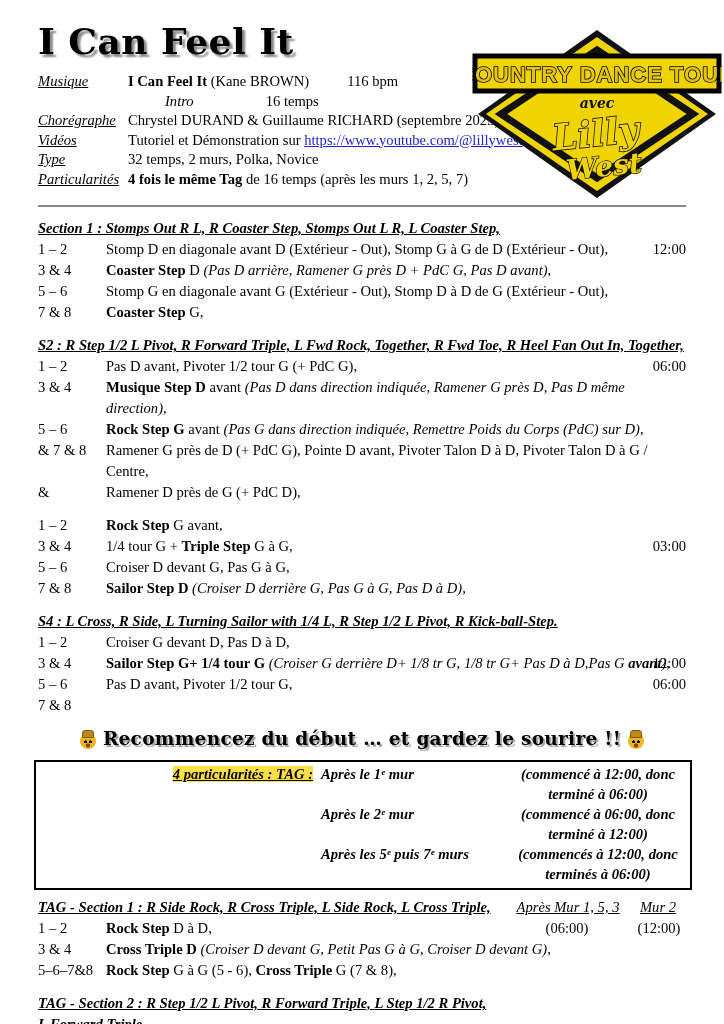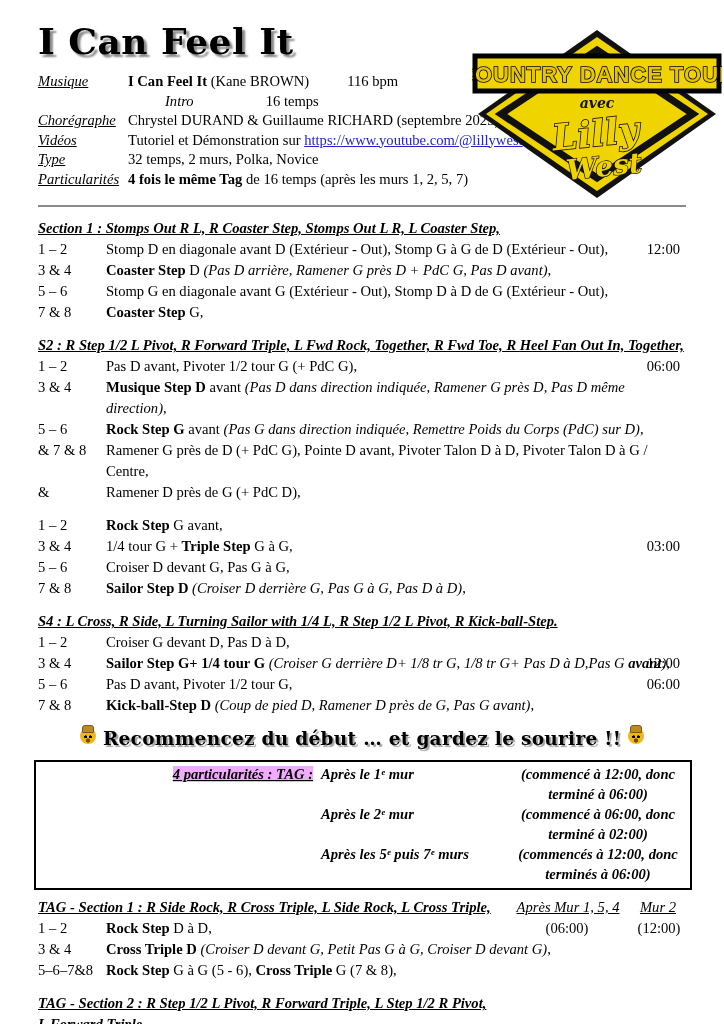--- a/index.html
+++ b/index.html
@@ -29,36 +29,36 @@
   .sp72{display:inline-block;width:72px;}
 
   .toprule{border:none;border-top:2px solid #8a8a8a;margin:15px 0 11px 0;}
 
   
   .section{margin-bottom:12px;}
   .sec-head{font-weight:bold;font-style:italic;text-decoration:underline;line-height:21px;}
   .row{display:flex;position:relative;line-height:21px;}
   .beat{width:68px;flex-shrink:0;}
   .desc{flex:1;}
-  .clock{position:absolute;right:6px;top:0;}
-
-  
-  .restart{display:flex;align-items:flex-start;justify-content:center;gap:7px;margin:8px 0 11px 0;}
+  .clock{position:absolute;right:0;top:0;}
+
+  
+  .restart{display:flex;align-items:flex-end;justify-content:center;gap:7px;margin:8px 0 11px 0;}
   .restart-text{font-family:"DejaVu Serif",serif;font-weight:bold;font-size:18.5px;letter-spacing:.3px;text-shadow:2px 2px 1px rgba(70,70,70,.5);}
   .cowboy{width:16px;height:16px;border-radius:50%;position:relative;flex-shrink:0;
     background:radial-gradient(circle at 35% 55%,#000 1.2px,transparent 1.7px),
                radial-gradient(circle at 65% 55%,#000 1.2px,transparent 1.7px),
                radial-gradient(circle at 50% 78%,#7a4b00 1.8px,transparent 2.4px),#f0b41e;}
   .cowboy::before{content:"";position:absolute;top:-3px;left:2px;right:2px;height:6px;background:#bd8a1f;border:1px solid #7a5a10;border-radius:3px 3px 1px 1px;}
 
   
   .tag-box{border:2px solid #000;margin:0 -6px 7px -4px;padding:2px 5px 4px 5px;}
   .tag-row{display:flex;line-height:20px;font-weight:bold;font-style:italic;}
   .tag-cell-label{width:272px;flex-shrink:0;text-align:right;padding-right:8px;}
-  .tag-label{text-decoration:underline;background:#f0abfc;}
+  .tag-label{text-decoration:underline;background:#fde047;}
   .tag-mur{width:190px;flex-shrink:0;}
   .tag-info{flex:1;text-align:center;}
 
   
   .tag-section{margin-bottom:12px;}
   .head-row{display:flex;position:relative;line-height:21px;}
   .head-row .sec-head{flex:1;padding-right:190px;}
   .colh{font-style:italic;text-decoration:underline;position:absolute;top:0;text-align:center;}
   .col1{position:absolute;right:56px;width:126px;text-align:center;top:0;}
   .col2{position:absolute;right:0;width:54px;text-align:center;top:0;}
@@ -189,52 +189,51 @@
       <span class="desc"><span class="b">Sailor Step G+ 1/4 tour G</span><span> </span><span class="i">(Croiser G derrière D+ 1/8 tr G, 1/8 tr G+ Pas D à D,Pas G </span><span class="bi">avant</span><span class="i">)</span><span>,</span></span>
       <span class="clock">12:00</span>
     </div>
     <div class="row">
       <span class="beat">5 – 6</span>
       <span class="desc"><span>Pas D avant, Pivoter 1/2 tour G,</span></span>
       <span class="clock">06:00</span>
     </div>
     <div class="row">
       <span class="beat">7 &amp; 8</span>
-      <span class="desc"><span class="b">Kick-ball-Step D</span><span> </span><span class="i">(Coup de pied D, Ramener D près de G, Pas G avant)</span><span>,</span></span>
     </div>
   </div>
 
   <div class="restart">
     <span class="cowboy"></span>
     <span class="restart-text">Recommencez du début … et gardez le sourire !!</span>
     <span class="cowboy"></span>
   </div>
 
   <div class="tag-box">
     <div class="tag-row">
       <span class="tag-cell-label"><span class="tag-label">4 particularités : TAG :</span></span>
       <span class="tag-mur">Après le 1ᵉ mur</span>
       <span class="tag-info">(commencé à 12:00, donc terminé à 06:00)</span>
     </div>
     <div class="tag-row">
       <span class="tag-cell-label"></span>
       <span class="tag-mur">Après le 2ᵉ mur</span>
-      <span class="tag-info">(commencé à 06:00, donc terminé à 02:00)</span>
+      <span class="tag-info">(commencé à 06:00, donc terminé à 12:00)</span>
     </div>
     <div class="tag-row">
       <span class="tag-cell-label"></span>
       <span class="tag-mur">Après les 5ᵉ puis 7ᵉ murs</span>
       <span class="tag-info">(commencés à 12:00, donc terminés à 06:00)</span>
     </div>
   </div>
 
   <div class="tag-section">
     <div class="head-row">
       <span class="sec-head">TAG - Section 1 : R Side Rock, R Cross Triple, L Side Rock, L Cross Triple,</span>
-      <span class="colh col1">Après Mur 1, 5, 4</span>
+      <span class="colh col1">Après Mur 1, 5, 3</span>
       <span class="colh col2">Mur 2</span>
     </div>
     <div class="row">
       <span class="beat">1 – 2</span>
       <span class="desc"><span class="b">Rock Step</span><span> D à D,</span></span>
       <span class="col1">(06:00)</span>
       <span class="col2">(12:00)</span>
     </div>
     <div class="row">
       <span class="beat">3 &amp; 4</span>

